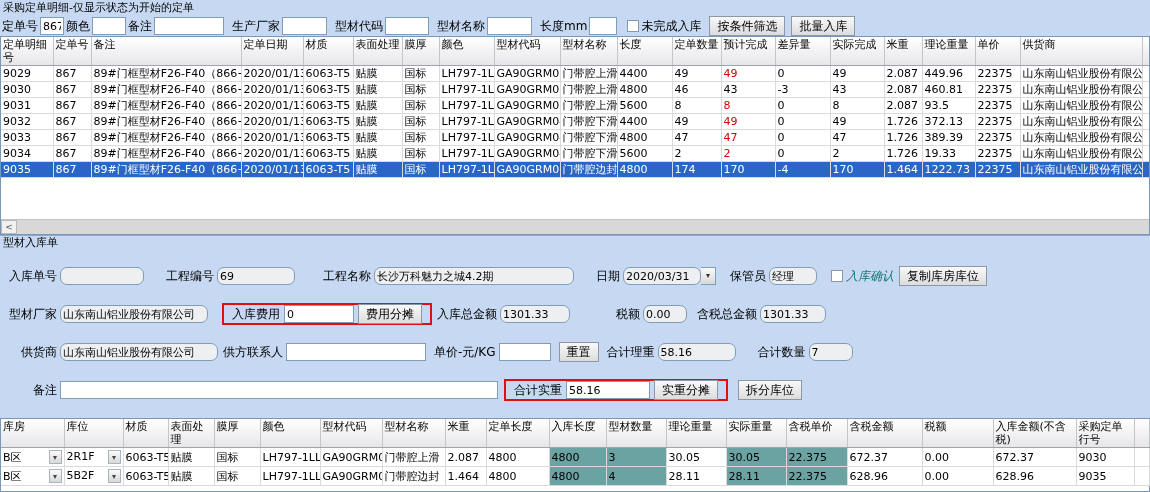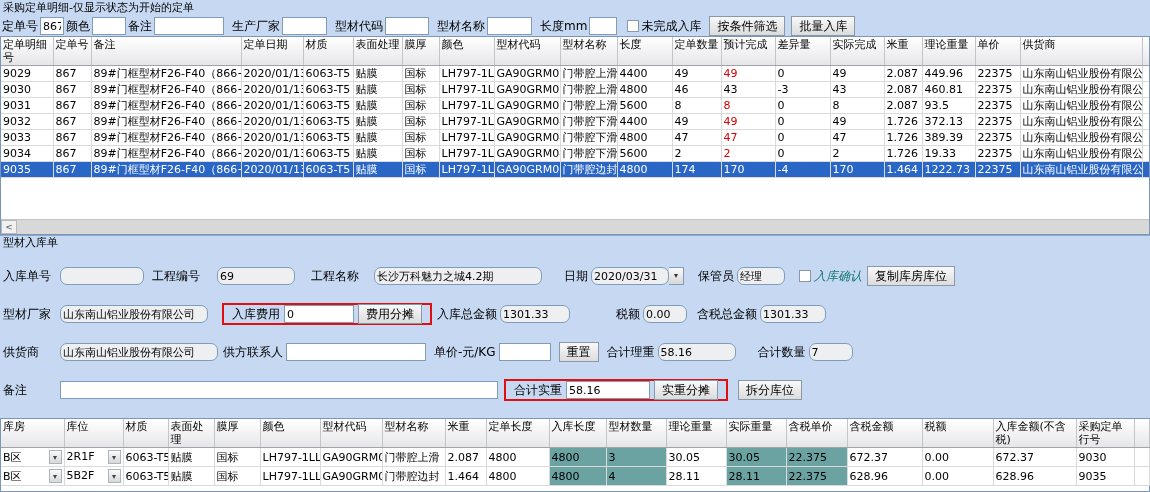--- a/index.html
+++ b/index.html
@@ -7,21 +7,21 @@
   body { font-family:"DejaVu Sans","Liberation Sans",sans-serif; font-size:12px; background:#c7d9f2; color:#000; }
   .win { width:1150px; height:492px; display:flex; flex-direction:column; }
 
   .title-line { height:16px; line-height:16px; font-size:11px; padding-left:3px; }
 
   .filter-bar { height:26px; display:flex; align-items:center; padding:0 2px; gap:2px; }
   .lbl { white-space:nowrap; font-size:12px; }
   .txt { height:18px; border:1px solid #7f9db9; background:#fff; font-family:inherit; font-size:11px; padding:0 2px; }
   .ro { background:#edeff1;border-radius:7px; }
   .w24{width:24px}.w34{width:34px}.w70{width:70px}.w45{width:45px}.w44{width:44px}.w28{width:28px}
-  .w84{width:84px}.w78{width:78px}.w168{width:168px}.w40{width:48px}.w148{width:148px}
+  .w84{width:84px}.w78{width:78px}.w168{width:200px}.w40{width:48px}.w148{width:148px}
   .w66{width:66px}.w158{width:158px}.w140{width:140px}.w52{width:52px}.w438{width:438px}
   .btn { height:20px; border:1px solid #8b98a8; background:linear-gradient(#f9f9f9,#dcdcdc); font-family:inherit; font-size:12px; padding:0 7px; white-space:nowrap; }
   .cb { width:12px; height:12px; border:1px solid #8b98a8; background:#fff; display:inline-block; flex:none; }
 
   .grid-wrap { background:#fff; border:1px solid #7a96b8; position:relative; }
   .top-grid { height:272px; overflow:hidden; }
   table { border-collapse:collapse; table-layout:fixed; width:1148px; font-size:11px; }
   th { font-weight:normal; background:linear-gradient(#ffffff,#e6e6e9); border-right:1px solid #c2c6cb; border-bottom:1px solid #9fa4ab; padding:1px 2px; text-align:left; vertical-align:top; line-height:1.2; overflow:hidden; }
   td { border-right:1px solid #dadada; border-bottom:1px solid #dadada; padding:0 2px; white-space:nowrap; overflow:hidden; height:16px; }
   tr.selected td { background:#2a66c5; color:#fff; }
@@ -30,21 +30,21 @@
   td.combo span.val { display:inline-block; }
   .combo-btn { float:right; width:13px; height:14px; font-size:8px; line-height:13px; text-align:center; color:#444; background:linear-gradient(#fafafa,#d8d8d8); border:1px solid #aab4bf; }
 
   .hscroll { position:absolute; left:0; right:0; bottom:0; height:15px; display:flex; background:#d8d8d8; border-top:1px solid #c4c4c4; }
   .hscroll .arrow { width:16px; height:100%; background:#f1f1f1; border:1px solid #b9b9b9; font-size:9px; line-height:12px; text-align:center; color:#555; }
   .hscroll .track { flex:1; }
 
   .bottom { flex:1; display:flex; flex-direction:column; border-top:1px solid #8fa8c8;gap:16px; }
   .section-title { height:13px; line-height:13px; font-size:11px; padding-left:3px; }
   .fieldrow { height:22px; display:flex; align-items:center; padding:0 3px; }
-  .lblr { text-align:left; margin-right:3px; white-space:nowrap; }
+  .lblr { text-align:right; margin-right:3px; white-space:nowrap; }
   .redbox { display:inline-flex; align-items:center; border:2px solid #e01010; padding:0 8px; gap:4px; height:22px; }
   .bluelbl { color:#0f766e;font-style:italic; }
   .datebox { display:inline-flex; align-items:center;justify-content:center; }
   .date-drop { width:15px; height:18px; border:1px solid #7f9db9; border-left:none; background:linear-gradient(#fafafa,#d8d8d8); font-size:8px; line-height:16px; text-align:center; color:#333; }
 
   .bot-grid { height:74px; margin-top:1px; }
   .bot-grid td { height:19px; }
 </style>
 </head>
 <body>

